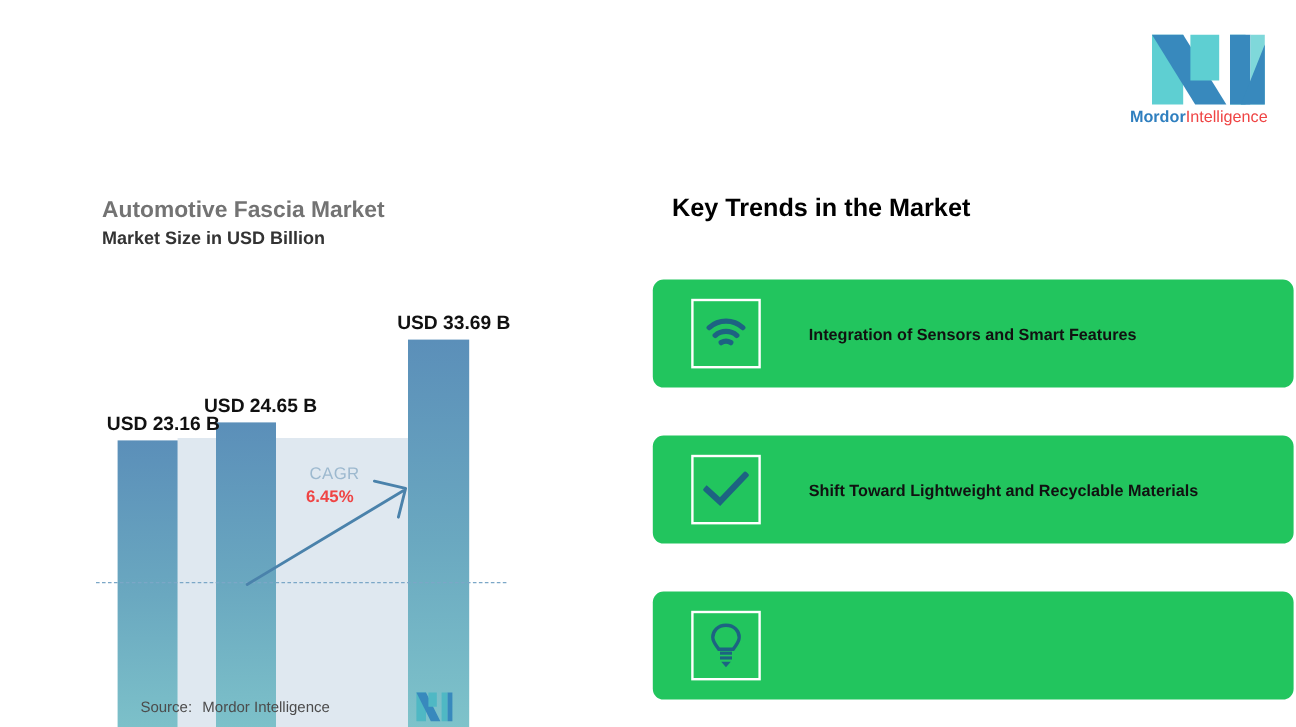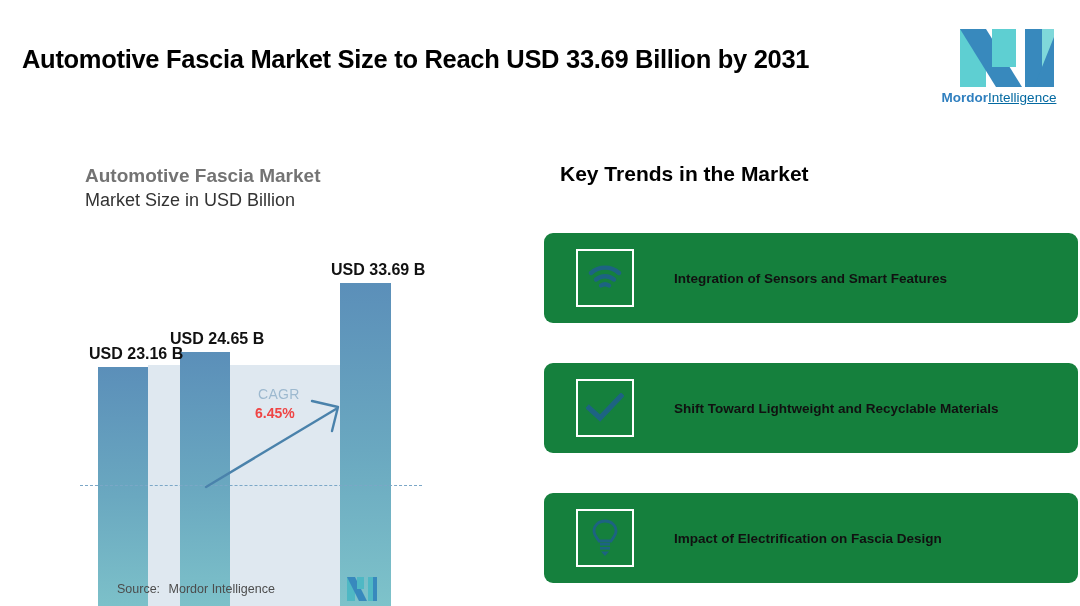--- a/index.html
+++ b/index.html
@@ -42,42 +42,42 @@
   }
   #brand-mark { display:block; }
   #brand-wordmark {
     margin-top: 2px;
     text-align: center;
     font-size: 13.5px;
     white-space: nowrap;
     line-height: 1;
   }
   .wm-bold { font-weight: 700; color: #2f7fbf; margin-top: 28px; }
-  .wm-light { font-weight: 400; color: #0369a1; text-decoration: underline; }
+  .wm-light { font-weight: 400; color: #ef4444; }
 
   
   #chart-panel {
     position: absolute;
     left: 0; top: 120px;
     width: 500px;
     height: 486px;
   }
   #chart-title {
     position: absolute;
     left: 85px; top: 45px;
     font-size: 19px;
     font-weight: 700;
     color: #737373;
     white-space: nowrap;
   }
   #chart-subtitle {
     position: absolute;
     left: 85px; top: 70px;
-    font-size: 18px;
-    font-weight: 400;
+    font-size: 15px;
+    font-weight: 700;
     color: #333333;
     white-space: nowrap;
   }
 
   #plot {
     position: absolute;
     left: 0; top: 0;
     width: 500px; height: 486px;
   }
   .col-bg {
@@ -149,21 +149,21 @@
     font-size: 21px;
     font-weight: 700;
     color: #000000;
     white-space: nowrap;
   }
   .trend-card {
     position: absolute;
     left: 4px;
     width: 534px;
     height: 90px;
-    background: #15803d;
+    background: #22c55e;
     border-radius: 9px;
   }
   #trend-card-0 { top: 113px; }
   #trend-card-1 { top: 243px; }
   #trend-card-2 { top: 373px; }
   .trend-icon-box {
     position: absolute;
     left: 32px; top: 16px;
     width: 58px; height: 58px;
     border: 2px solid #ffffff;
@@ -182,21 +182,20 @@
     font-size: 13.5px;
     font-weight: 700;
     color: #111111;
     white-space: nowrap;
   }
 </style>
 </head>
 <body>
 
 <div id="header">
-  <div id="page-title">Automotive Fascia Market Size to Reach USD 33.69 Billion by 2031</div>
 
   <div id="brand-logo">
     <svg id="brand-mark" width="138" height="62" viewBox="0 0 138 62">
       <polygon points="30,2 56,2 56,60 30,60" fill="#5ecfd2"></polygon>
       <polygon points="30,2 56,2 92,60 66,60" fill="#3889bd"></polygon>
       <polygon points="62,2 86,2 86,40 62,40" fill="#5ecfd2"></polygon>
       <polygon points="95,2 108,2 108,60 95,60" fill="#5ecfd2"></polygon>
       <polygon points="95,2 112,2 112,60 95,60" fill="#3889bd"></polygon>
       <polygon points="112,2 124,2 124,60 112,60" fill="#7fd8da"></polygon>
       <polygon points="124,10 124,60 104,60" fill="#3889bd"></polygon>
@@ -274,15 +273,14 @@
 
   <div class="trend-card" id="trend-card-2">
     <div class="trend-icon-box">
       <svg width="28" height="38" viewBox="0 0 28 38">
         <path d="M14 2 C7 2 3 7 3 12 C3 16 6 19 8 22 L20 22 C22 19 25 16 25 12 C25 7 21 2 14 2 Z" fill="none" stroke="#1d6382" stroke-width="2.8"></path>
         <rect x="9" y="24" width="10" height="2.6" fill="#1d6382"></rect>
         <rect x="9" y="28" width="10" height="2.6" fill="#1d6382"></rect>
         <polygon points="10,32.5 18,32.5 14,37" fill="#1d6382"></polygon>
       </svg>
     </div>
-    <div class="trend-label">Impact of Electrification on Fascia Design</div>
   </div>
 </div>
 
 </body></html>

